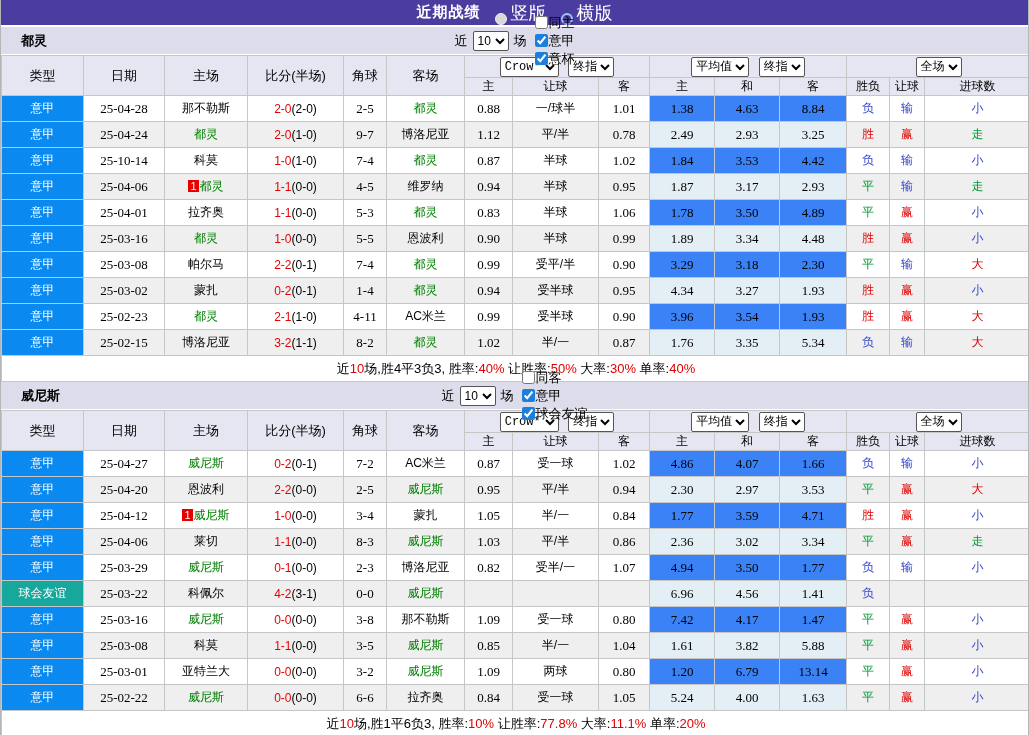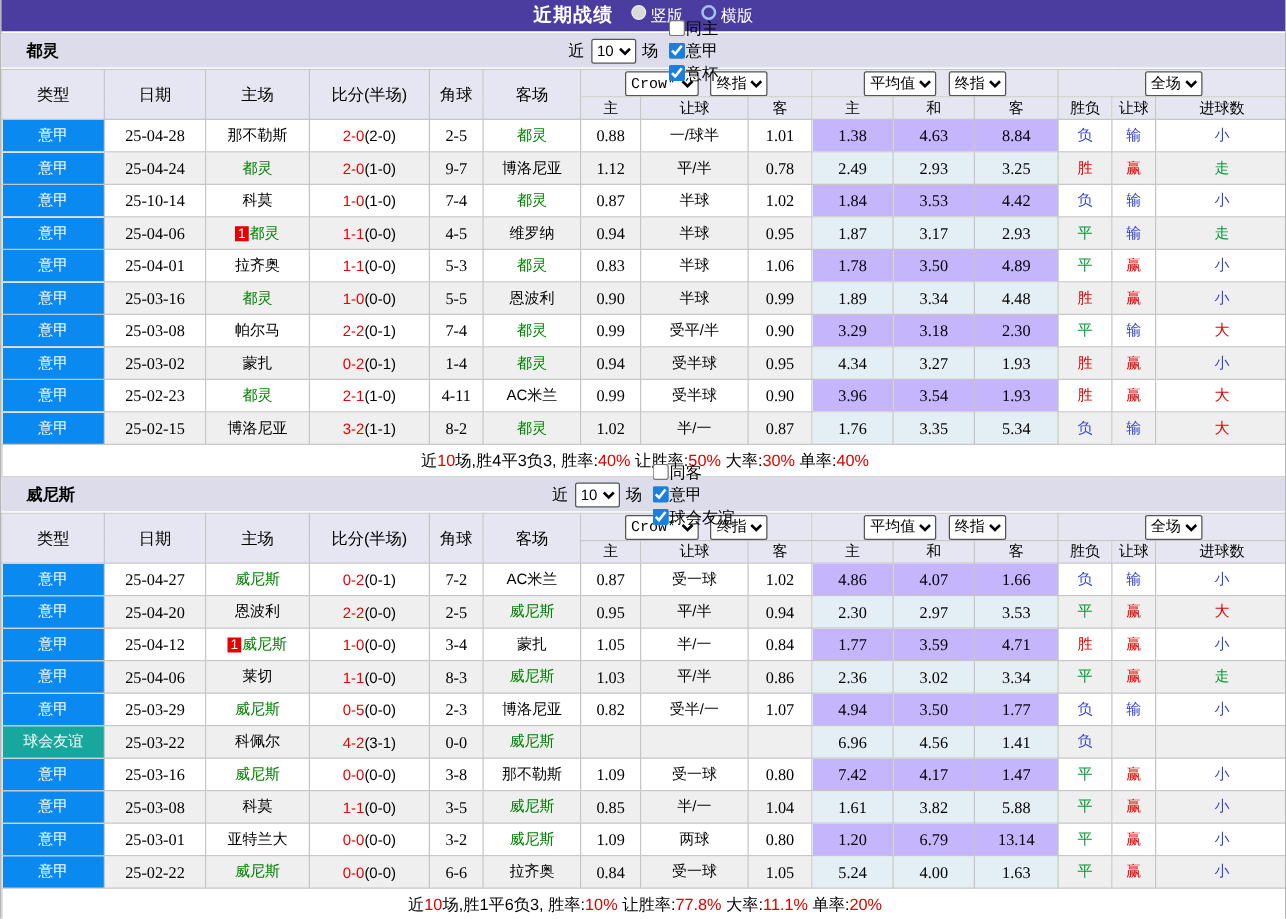--- a/index.html
+++ b/index.html
@@ -3,21 +3,21 @@
 <meta charset="utf-8">
 <style>
   * { box-sizing: border-box; }
   html,body { margin:0; padding:0; background:#fff; }
   body { font-family:"Liberation Sans","DejaVu Sans",sans-serif; }
   .page { width:1029px; height:735px; overflow:hidden; border-left:1px solid #b5b5b5; border-right:1px solid #b5b5b5; }
 
   
   .topbar { height:27px; background:#4b3c9f; color:#fff; display:flex; align-items:center; justify-content:center; gap:14px; border-bottom:2px solid #fff; }
   .topbar .title { font-weight:bold; font-size:15px; letter-spacing:1px; }
-  .radio-item { display:flex; align-items:flex-start; gap:4px; font-size:13px; cursor:pointer; }
+  .radio-item { display:flex; align-items:flex-end; gap:4px; font-size:18px; cursor:pointer; }
   .radio { width:12px; height:12px; border-radius:50%; display:inline-block; }
   .radio.filled { background:#d9d9d9; border:1px solid #eee; }
   .radio.ring { background:transparent; border:2px solid #9fc3f5; }
 
   
   .section-bar { height:28px; background:#dcdcea; position:relative; display:flex; align-items:center; justify-content:center; font-size:13px; border-bottom:1px solid #fff; }
   .team-name { position:absolute; left:20px; font-weight:bold; color:#000; }
   .filter { display:flex; align-items:center; gap:3px; color:#000; }
   .filter select { margin:0 2px; }
   .filter label { display:flex; align-items:center; margin-left:5px; }
@@ -28,21 +28,21 @@
   
   table { border-collapse:collapse; table-layout:fixed; width:1029px; font-size:12px; }
   th, td { border:1px solid #c6c6c6; text-align:center; padding:0; overflow:hidden; white-space:nowrap; }
   thead th { background:#e6e6f2; font-weight:normal; font-size:13px; color:#000; }
   tr.hrow1 th { height:22px; }
   tr.hrow2 th { height:18px; font-size:12px; }
   .ddcell { background:#e6e6f2; }
   .ddcell select { margin:0 3px;font-family:Liberation Mono, monospace; }
   tbody td { height:26px; color:#000; background:#fff; }
   tr.alt td { background:#efefef; }
-  tbody td.avg { background:#c4b5fd; }
+  tbody td.avg { background:#3b82f6; }
   tr.alt td.avg { background:#e4eef5; }
   td.type { color:#fff; font-size:12px; }
   td.num { font-family:"Liberation Serif","DejaVu Serif",serif; font-size:13px; }
   .rank { background:#e80000; color:#fff; font-size:11px; padding:0 2px; margin-right:1px; }
   .green { color:#008000; }
   .sfull { color:#e80000; }
   .shalf { color:#000; }
   tfoot td { height:26px; background:#fff; font-size:13px; border:1px solid #c6c6c6; }
 </style>
 </head>
@@ -453,21 +453,21 @@
           <td class="avg num">3.02</td>
           <td class="avg num">3.34</td>
           <td style="color: rgb(0, 153, 51);">平</td>
           <td style="color: rgb(224, 0, 0);">赢</td>
           <td style="color: rgb(0, 153, 51);">走</td>
         </tr>
         <tr>
           <td class="type" style="background: rgb(10, 138, 240);">意甲</td>
           <td class="num">25-03-29</td>
           <td><span class="green">威尼斯</span></td>
-          <td><span class="sfull">0-5</span><span class="shalf">(0-0)</span></td>
+          <td><span class="sfull">0-1</span><span class="shalf">(0-0)</span></td>
           <td class="num">2-3</td>
           <td><span>博洛尼亚</span></td>
           <td class="num">0.82</td>
           <td>受半/一</td>
           <td class="num">1.07</td>
           <td class="avg num">4.94</td>
           <td class="avg num">3.50</td>
           <td class="avg num">1.77</td>
           <td style="color: rgb(51, 68, 204);">负</td>
           <td style="color: rgb(51, 68, 204);">输</td>

